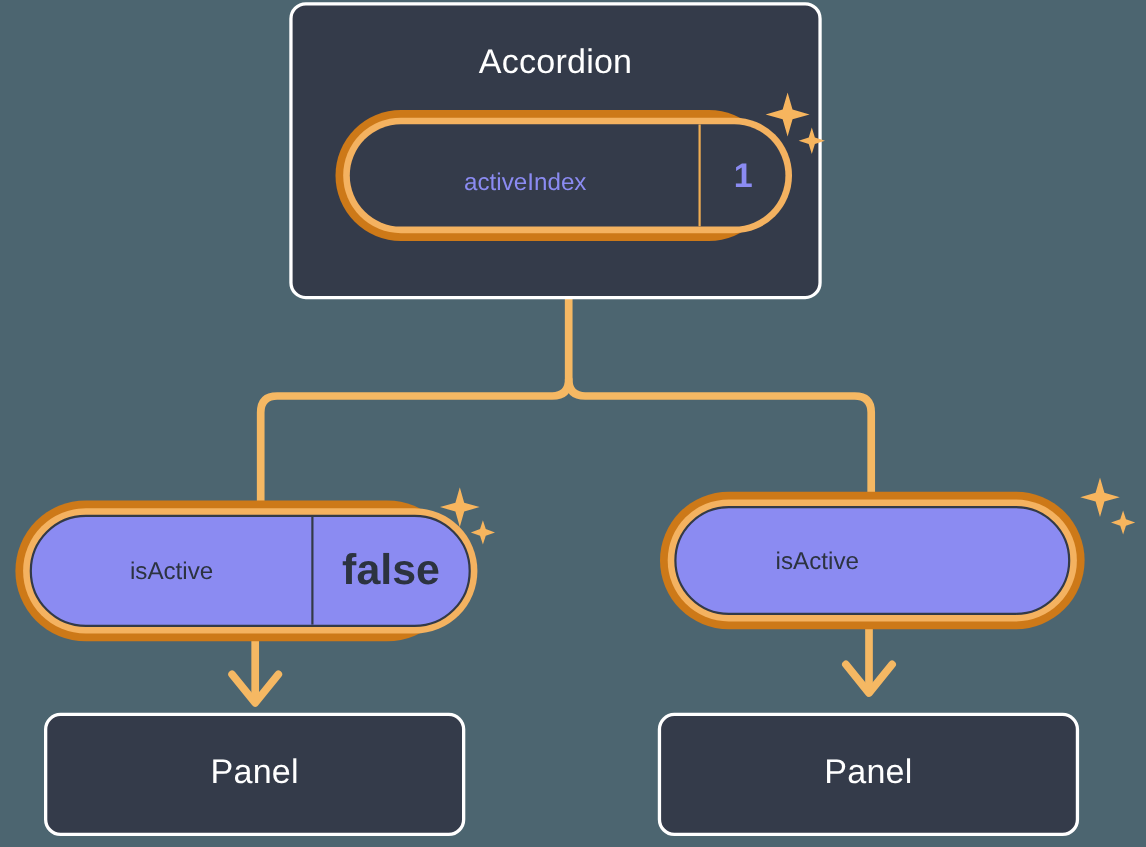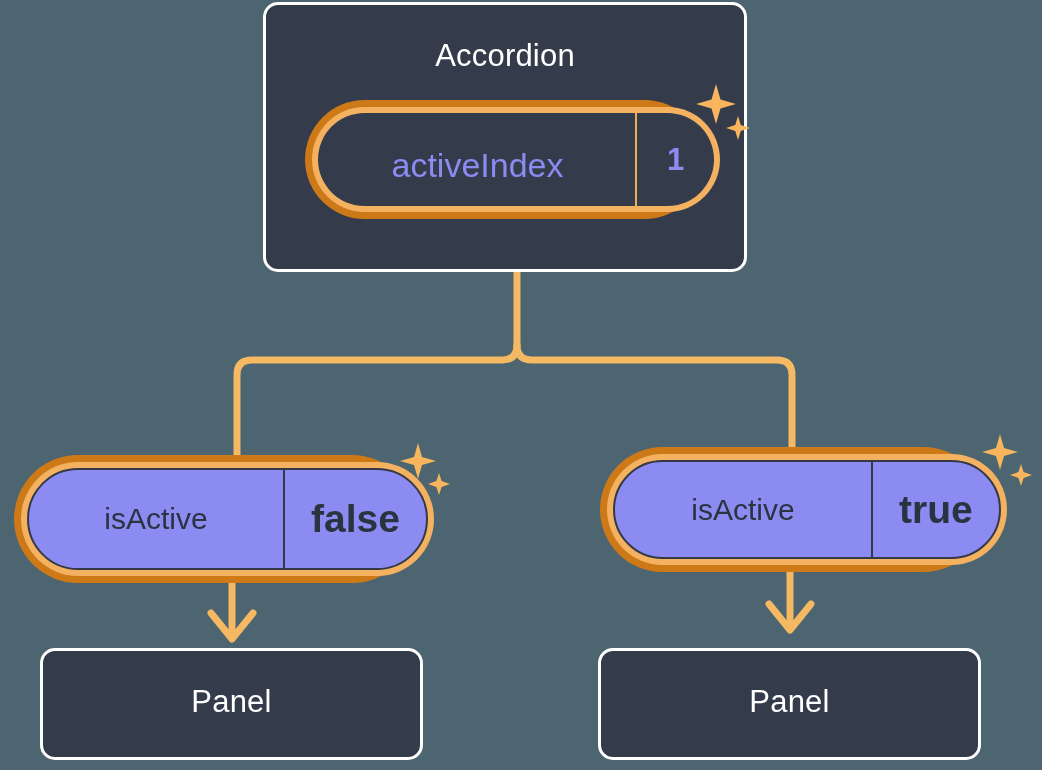--- a/index.html
+++ b/index.html
@@ -102,40 +102,40 @@
     white-space: nowrap;
   }
 
   
   .pill.dark .pill-body {
     background: #343b4a;
     border: none;
   }
   .pill.dark .pill-key {
     color: #8b8bf2;
-    font-size: 34px;
+    font-size: 22px;
     font-weight: 400;
     padding: 12px 20px 0 22px;
   }
   .pill.dark .pill-val {
     color: #8b8bf2;
     font-size: 31px;
     font-weight: 700;
     border-left: 2px solid #f0ad52;
     padding: 0 30px;
   }
 
   
   .pill.purple .pill-body {
     background: #8b8bf2;
     border: 2px solid #333a47;
   }
   .pill.purple .pill-key {
     color: #2c3340;
-    font-size: 30px;
+    font-size: 22px;
     font-weight: 400;
     padding: 0 22px;
   }
   .pill.purple .pill-val {
     color: #2c3340;
     font-size: 39px;
     font-weight: 700;
     border-left: 2px solid #333a47;
     padding: 0 26px;
   }
@@ -240,21 +240,20 @@
     <svg width="58" height="62" viewBox="0 0 58 62">
       <path d="M22 0 L26 14 L40 18 L26 22 L22 36 L18 22 L4 18 L18 14 Z" fill="#f7b55e"></path>
       <path d="M43 30 L45.6 38 L54 41 L45.6 44 L43 52 L40.4 44 L32 41 L40.4 38 Z" fill="#f7b55e"></path>
     </svg>
   </div>
 
   <div id="pill-is-active-right" class="pill purple">
     <div class="pill-mid">
       <div class="pill-body">
         <div class="pill-key">isActive</div>
-        <div class="pill-val">true</div>
       </div>
     </div>
   </div>
 
   <div id="sparkle-pill-right" class="sparkle-group">
     <svg width="58" height="62" viewBox="0 0 58 62">
       <path d="M22 0 L26 14 L40 18 L26 22 L22 36 L18 22 L4 18 L18 14 Z" fill="#f7b55e"></path>
       <path d="M43 30 L45.6 38 L54 41 L45.6 44 L43 52 L40.4 44 L32 41 L40.4 38 Z" fill="#f7b55e"></path>
     </svg>
   </div>

